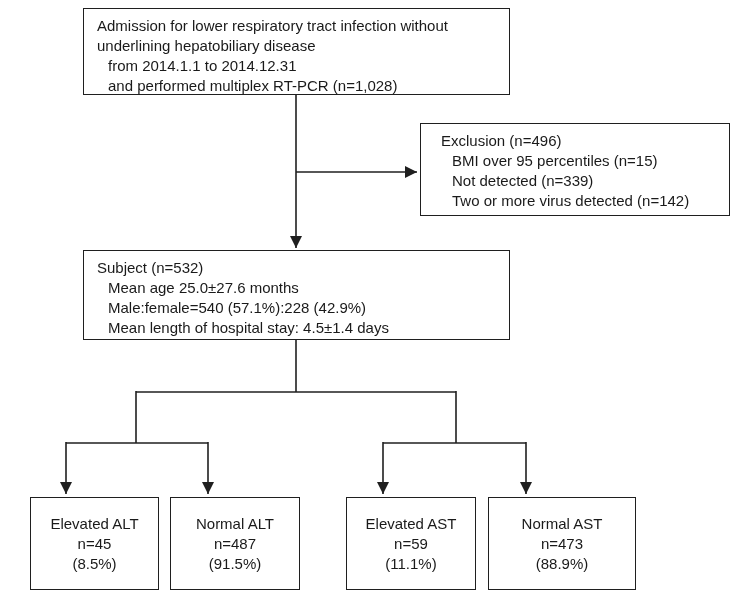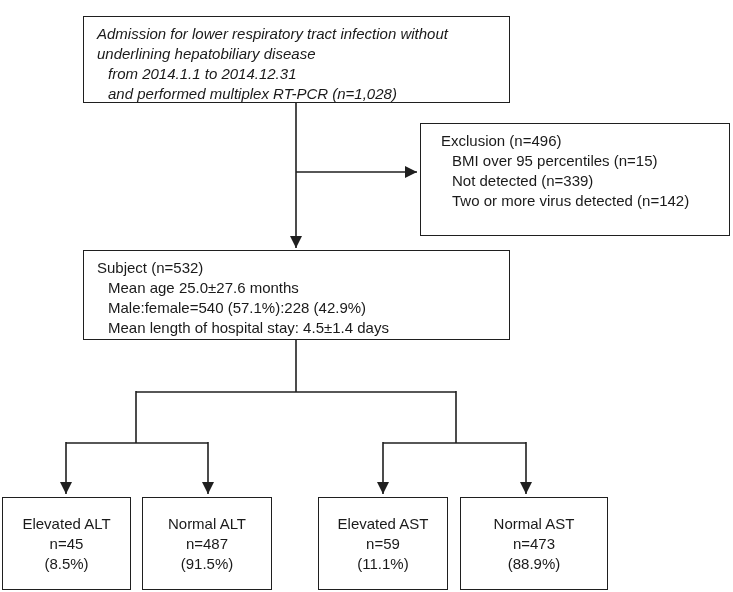--- a/index.html
+++ b/index.html
@@ -35,25 +35,26 @@
   .box.left {
     padding: 7px 6px 6px 13px;
     text-align: left;
   }
   .box.center {
     display: flex;
     flex-direction: column;
     justify-content: center;
     align-items: center;
     text-align: center;
+    margin-left: 28px;
   }
   .tline.indent { padding-left: 11px; }
 
-  #box-admission   { left: 83px;  top: 16px;   width: 427px; height: 87px; font-style: italic; }
-  #box-exclusion   { left: 420px; top: 123px; width: 310px; height: 113px; padding-left: 20px; }
+  #box-admission   { left: 83px;  top: 8px;   width: 427px; height: 87px; }
+  #box-exclusion   { left: 420px; top: 123px; width: 310px; height: 93px; padding-left: 20px; }
   #box-subject     { left: 83px;  top: 250px; width: 427px; height: 90px; }
   #box-elevated-alt{ left: 2px;   top: 497px; width: 129px; height: 93px; }
   #box-normal-alt  { left: 142px; top: 497px; width: 130px; height: 93px; }
   #box-elevated-ast{ left: 318px; top: 497px; width: 130px; height: 93px; }
   #box-normal-ast  { left: 460px; top: 497px; width: 148px; height: 93px; }
 </style>
 </head>
 <body>
 
 <div class="canvas">

